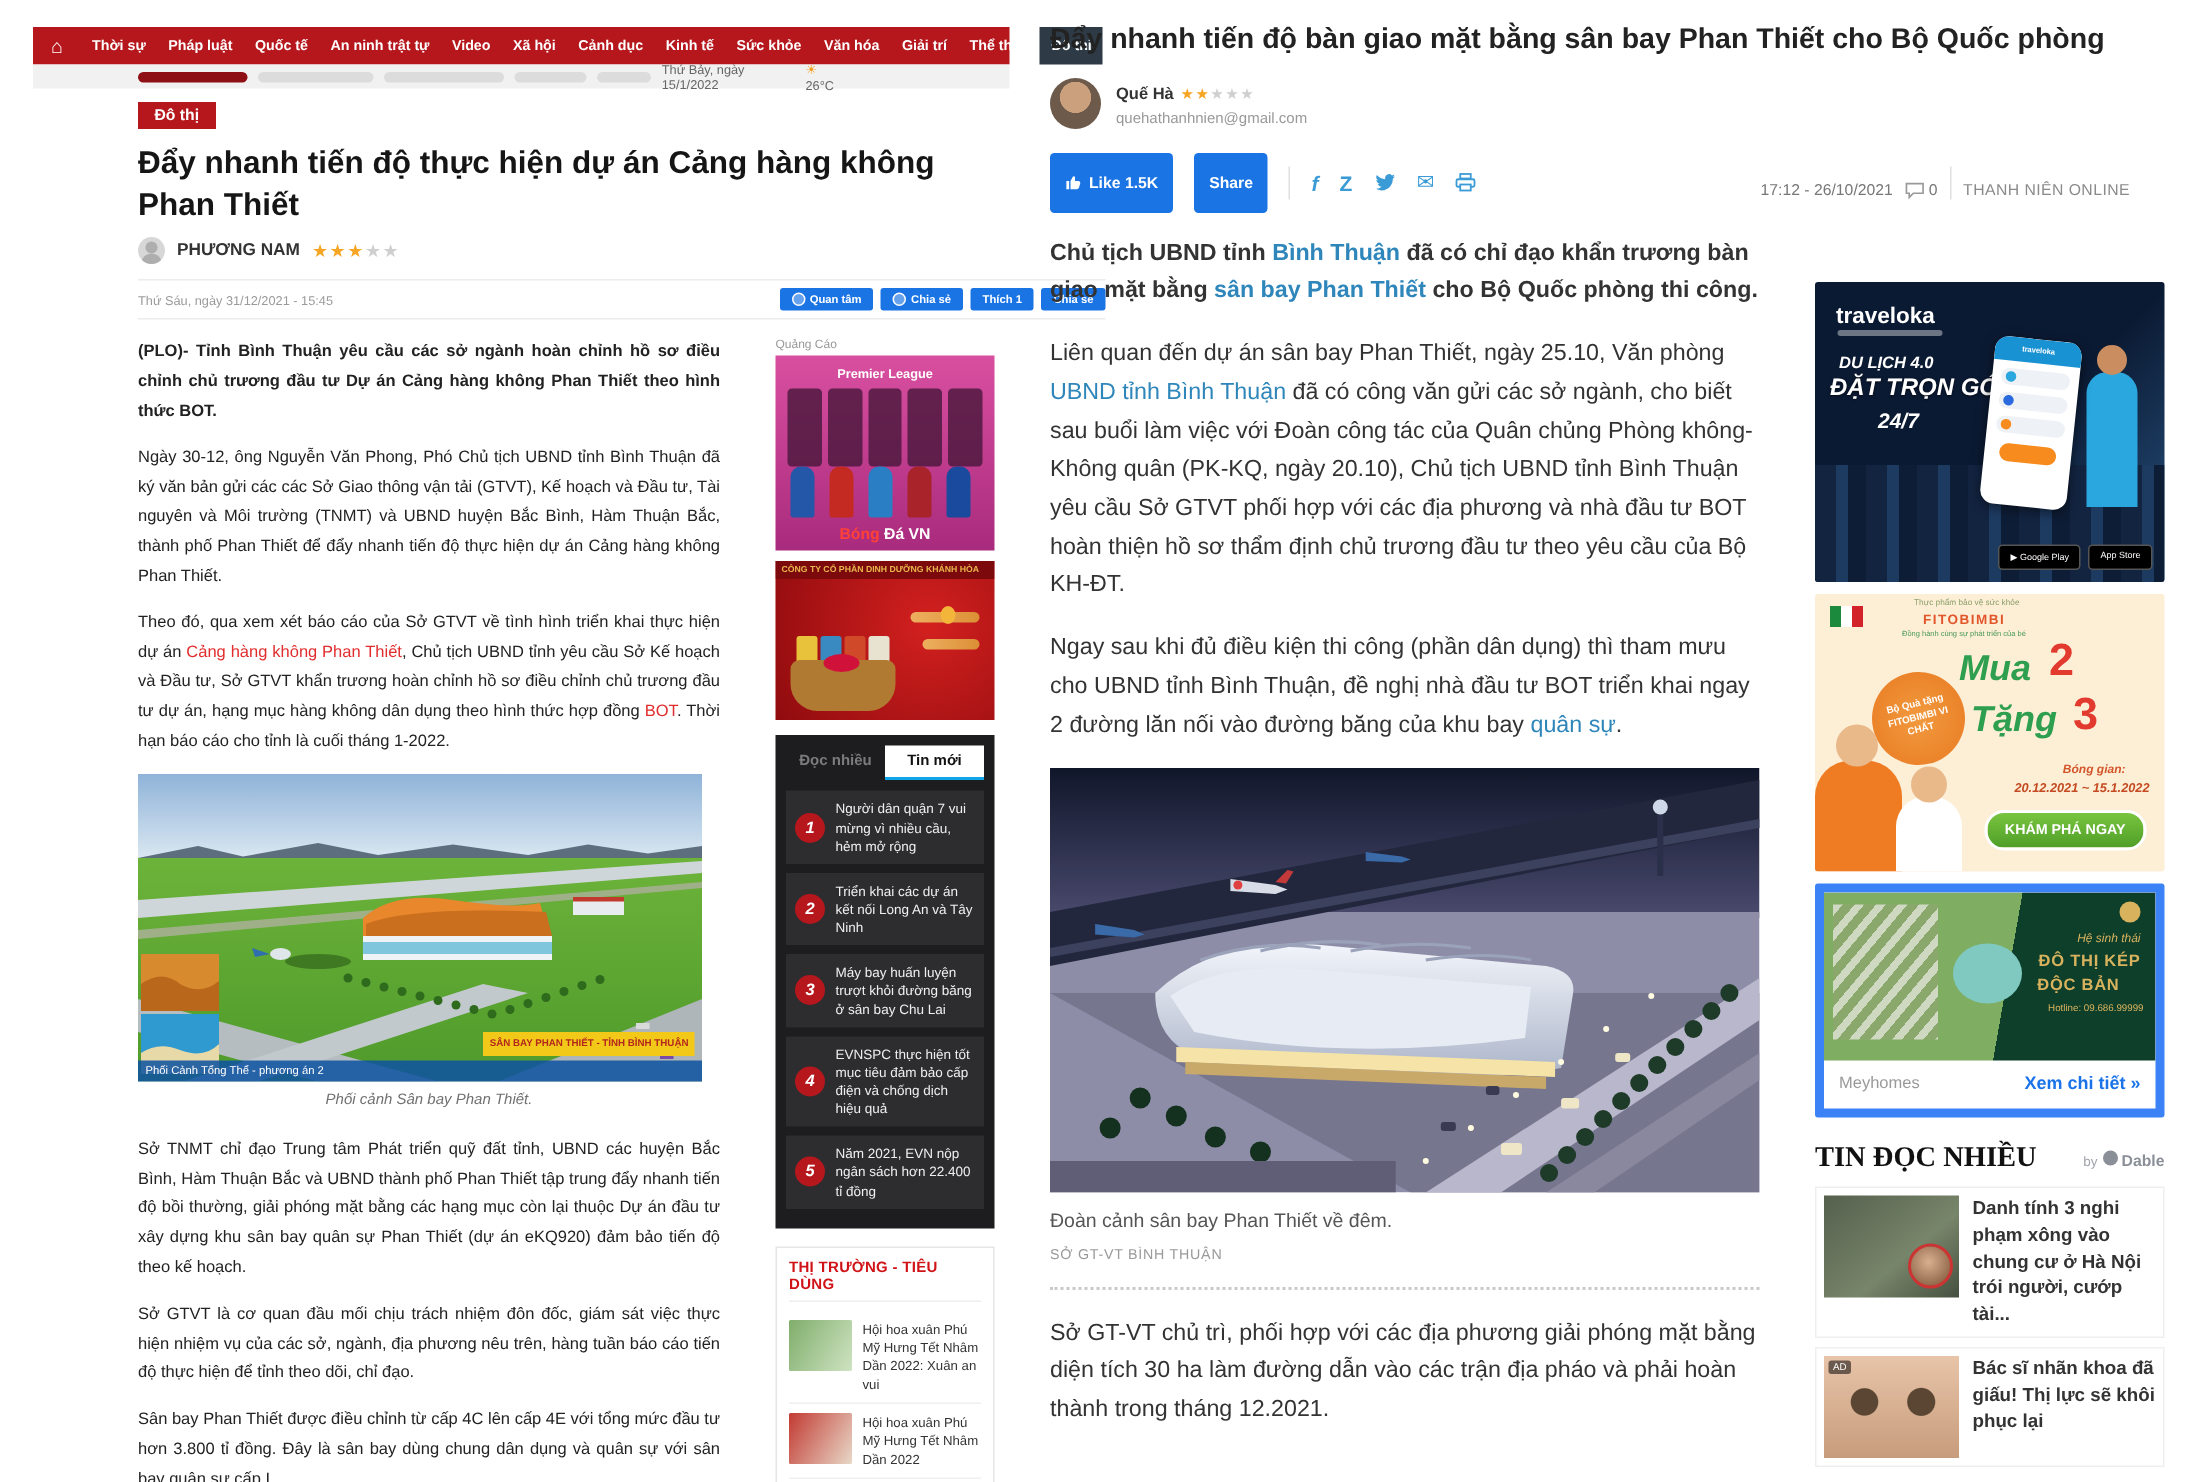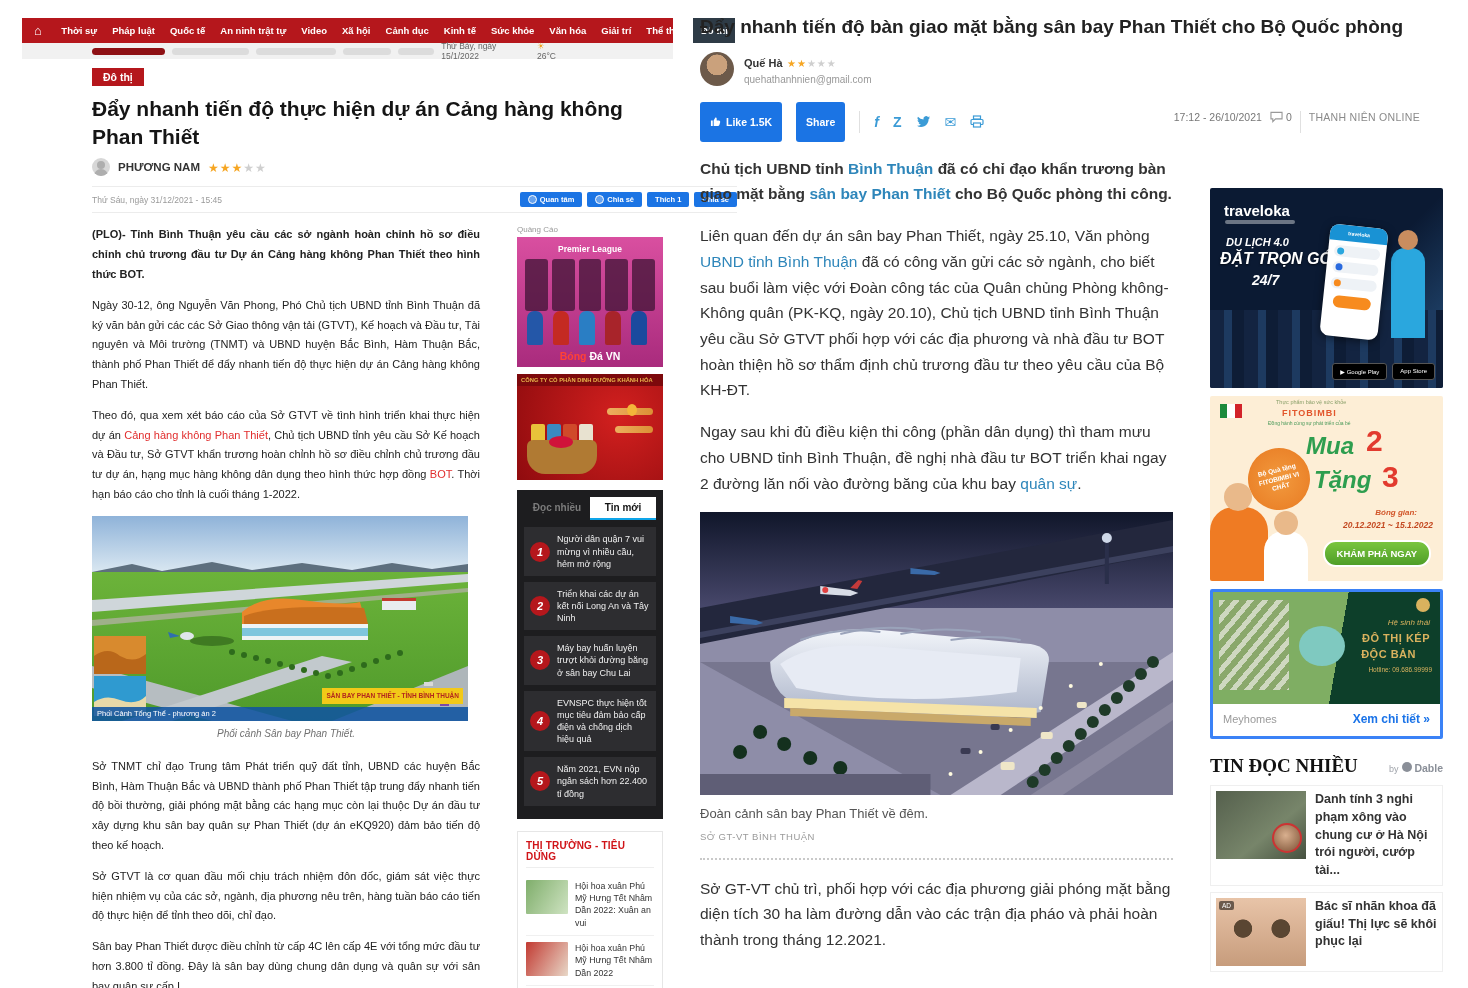--- a/index.html
+++ b/index.html
@@ -84,21 +84,21 @@
   .tn-title{font-size:19px;font-weight:bold;color:#222;line-height:1.35;margin:0 0 12px;}
   .tn-by{display:flex;gap:10px;align-items:center;}
   .tn-ava{width:34px;height:34px;border-radius:50%;background:radial-gradient(circle at 50% 38%,#caa17c 0 38%,#6d5a4a 39% 100%);flex-shrink:0;}
   .tn-by .nm{font-size:11px;font-weight:bold;color:#333;}
   .tn-by .em{font-size:10px;color:#999;margin-top:3px;}
   .tn-tools{display:flex;align-items:center;gap:14px;margin:16px 0 14px;}
   .fbtn{background:#1b74e4;color:#fff;border-radius:3px;font-size:10.5px;font-weight:bold;
         padding:14px 10px;display:flex;align-items:center;gap:5px;cursor:pointer;}
   .vdiv{width:1px;height:22px;background:#e0e0e0;}
   .sic{color:#3b9bd6;font-size:14px;font-weight:bold;cursor:pointer;display:flex;align-items:center;}
-  .tn-tools .meta{margin-left:auto;display:flex;align-items:flex-start;gap:8px;font-size:10.5px;color:#777;}
+  .tn-tools .meta{margin-left:auto;display:flex;align-items:flex-end;gap:8px;font-size:10.5px;color:#777;}
   .tn-tools .brand{color:#8a8a8a;letter-spacing:.3px;}
   .tn-art{width:473px;font-size:15.5px;line-height:1.66;color:#333;}
   .tn-art p{margin:0 0 16px;}
   .tn-art .lead{font-weight:bold;}
   .lk{color:#2e86ba;cursor:pointer;}
   .tn-img{width:473px;height:283px;margin:2px 0 8px;}
   .tn-img svg{display:block;width:100%;height:100%;}
   .tn-cap{font-size:13px;color:#555;}
   .tn-cred{font-size:9.5px;color:#9a9a9a;letter-spacing:.5px;margin-top:4px;}
   .dotsep{border:none;border-top:2px dotted #c9c9c9;margin:13px 0 16px;}
@@ -136,21 +136,21 @@
        background:radial-gradient(#f29a3e,#e87a22);transform:rotate(-14deg);display:flex;align-items:center;justify-content:center;
        color:#fff;font-size:6.5px;font-weight:bold;text-align:center;line-height:1.3;padding:4px;box-sizing:border-box;}
   .fito .time1{position:absolute;right:26px;top:112px;font-size:8px;font-style:italic;color:#d2562a;font-weight:bold;}
   .fito .time2{position:absolute;right:10px;top:124px;font-size:8.5px;font-style:italic;color:#c44a22;font-weight:bold;}
   .fito .cta{position:absolute;right:12px;bottom:14px;background:linear-gradient(#79c53f,#4f9e28);color:#fff;
        font-size:9.5px;font-weight:bold;padding:6px 12px;border-radius:13px;border:2px solid #fff;}
   .fito .mom{position:absolute;left:0;bottom:0;width:58px;height:74px;background:#ef7b23;border-radius:24px 24px 0 0;}
   .fito .mom::before{content:"";position:absolute;top:-24px;left:14px;width:28px;height:28px;border-radius:50%;background:#e9b98a;}
   .fito .baby{position:absolute;left:54px;bottom:0;width:44px;height:50px;background:#fff;border-radius:20px 20px 0 0;}
   .fito .baby::before{content:"";position:absolute;top:-20px;left:10px;width:24px;height:24px;border-radius:50%;background:#e9b98a;}
-  .mey{margin-top:8px;border:3px solid #3b82f6;border-radius:2px;overflow:hidden;background:#fff;}
+  .mey{margin-top:8px;border:6px solid #3b82f6;border-radius:2px;overflow:hidden;background:#fff;}
   .mey-img{position:relative;height:112px;background:linear-gradient(100deg,#7fae63 0 55%,#0d3f2a 55%);cursor:pointer;}
   .mey-img .pond{position:absolute;left:86px;top:34px;width:46px;height:40px;border-radius:50%;background:#7fc9c0;}
   .mey-img .rows{position:absolute;left:6px;top:8px;width:70px;height:90px;
        background:repeating-linear-gradient(130deg,#cfd8c0 0 5px,#8aa86b 5px 11px);}
   .mey-img .gt1{position:absolute;right:10px;top:26px;color:#d9b25e;font-size:8px;font-style:italic;}
   .mey-img .gt2{position:absolute;right:10px;top:40px;color:#d9b25e;font-size:11px;font-weight:bold;letter-spacing:.5px;}
   .mey-img .gt3{position:absolute;right:24px;top:56px;color:#d9b25e;font-size:11px;font-weight:bold;letter-spacing:.5px;}
   .mey-img .gt4{position:absolute;right:8px;top:74px;color:#d9b25e;font-size:6.5px;}
   .mey-img .clogo{position:absolute;right:10px;top:6px;width:14px;height:14px;border-radius:50%;background:#d9b25e;}
   .mey-body{padding:9px 10px 8px;}

